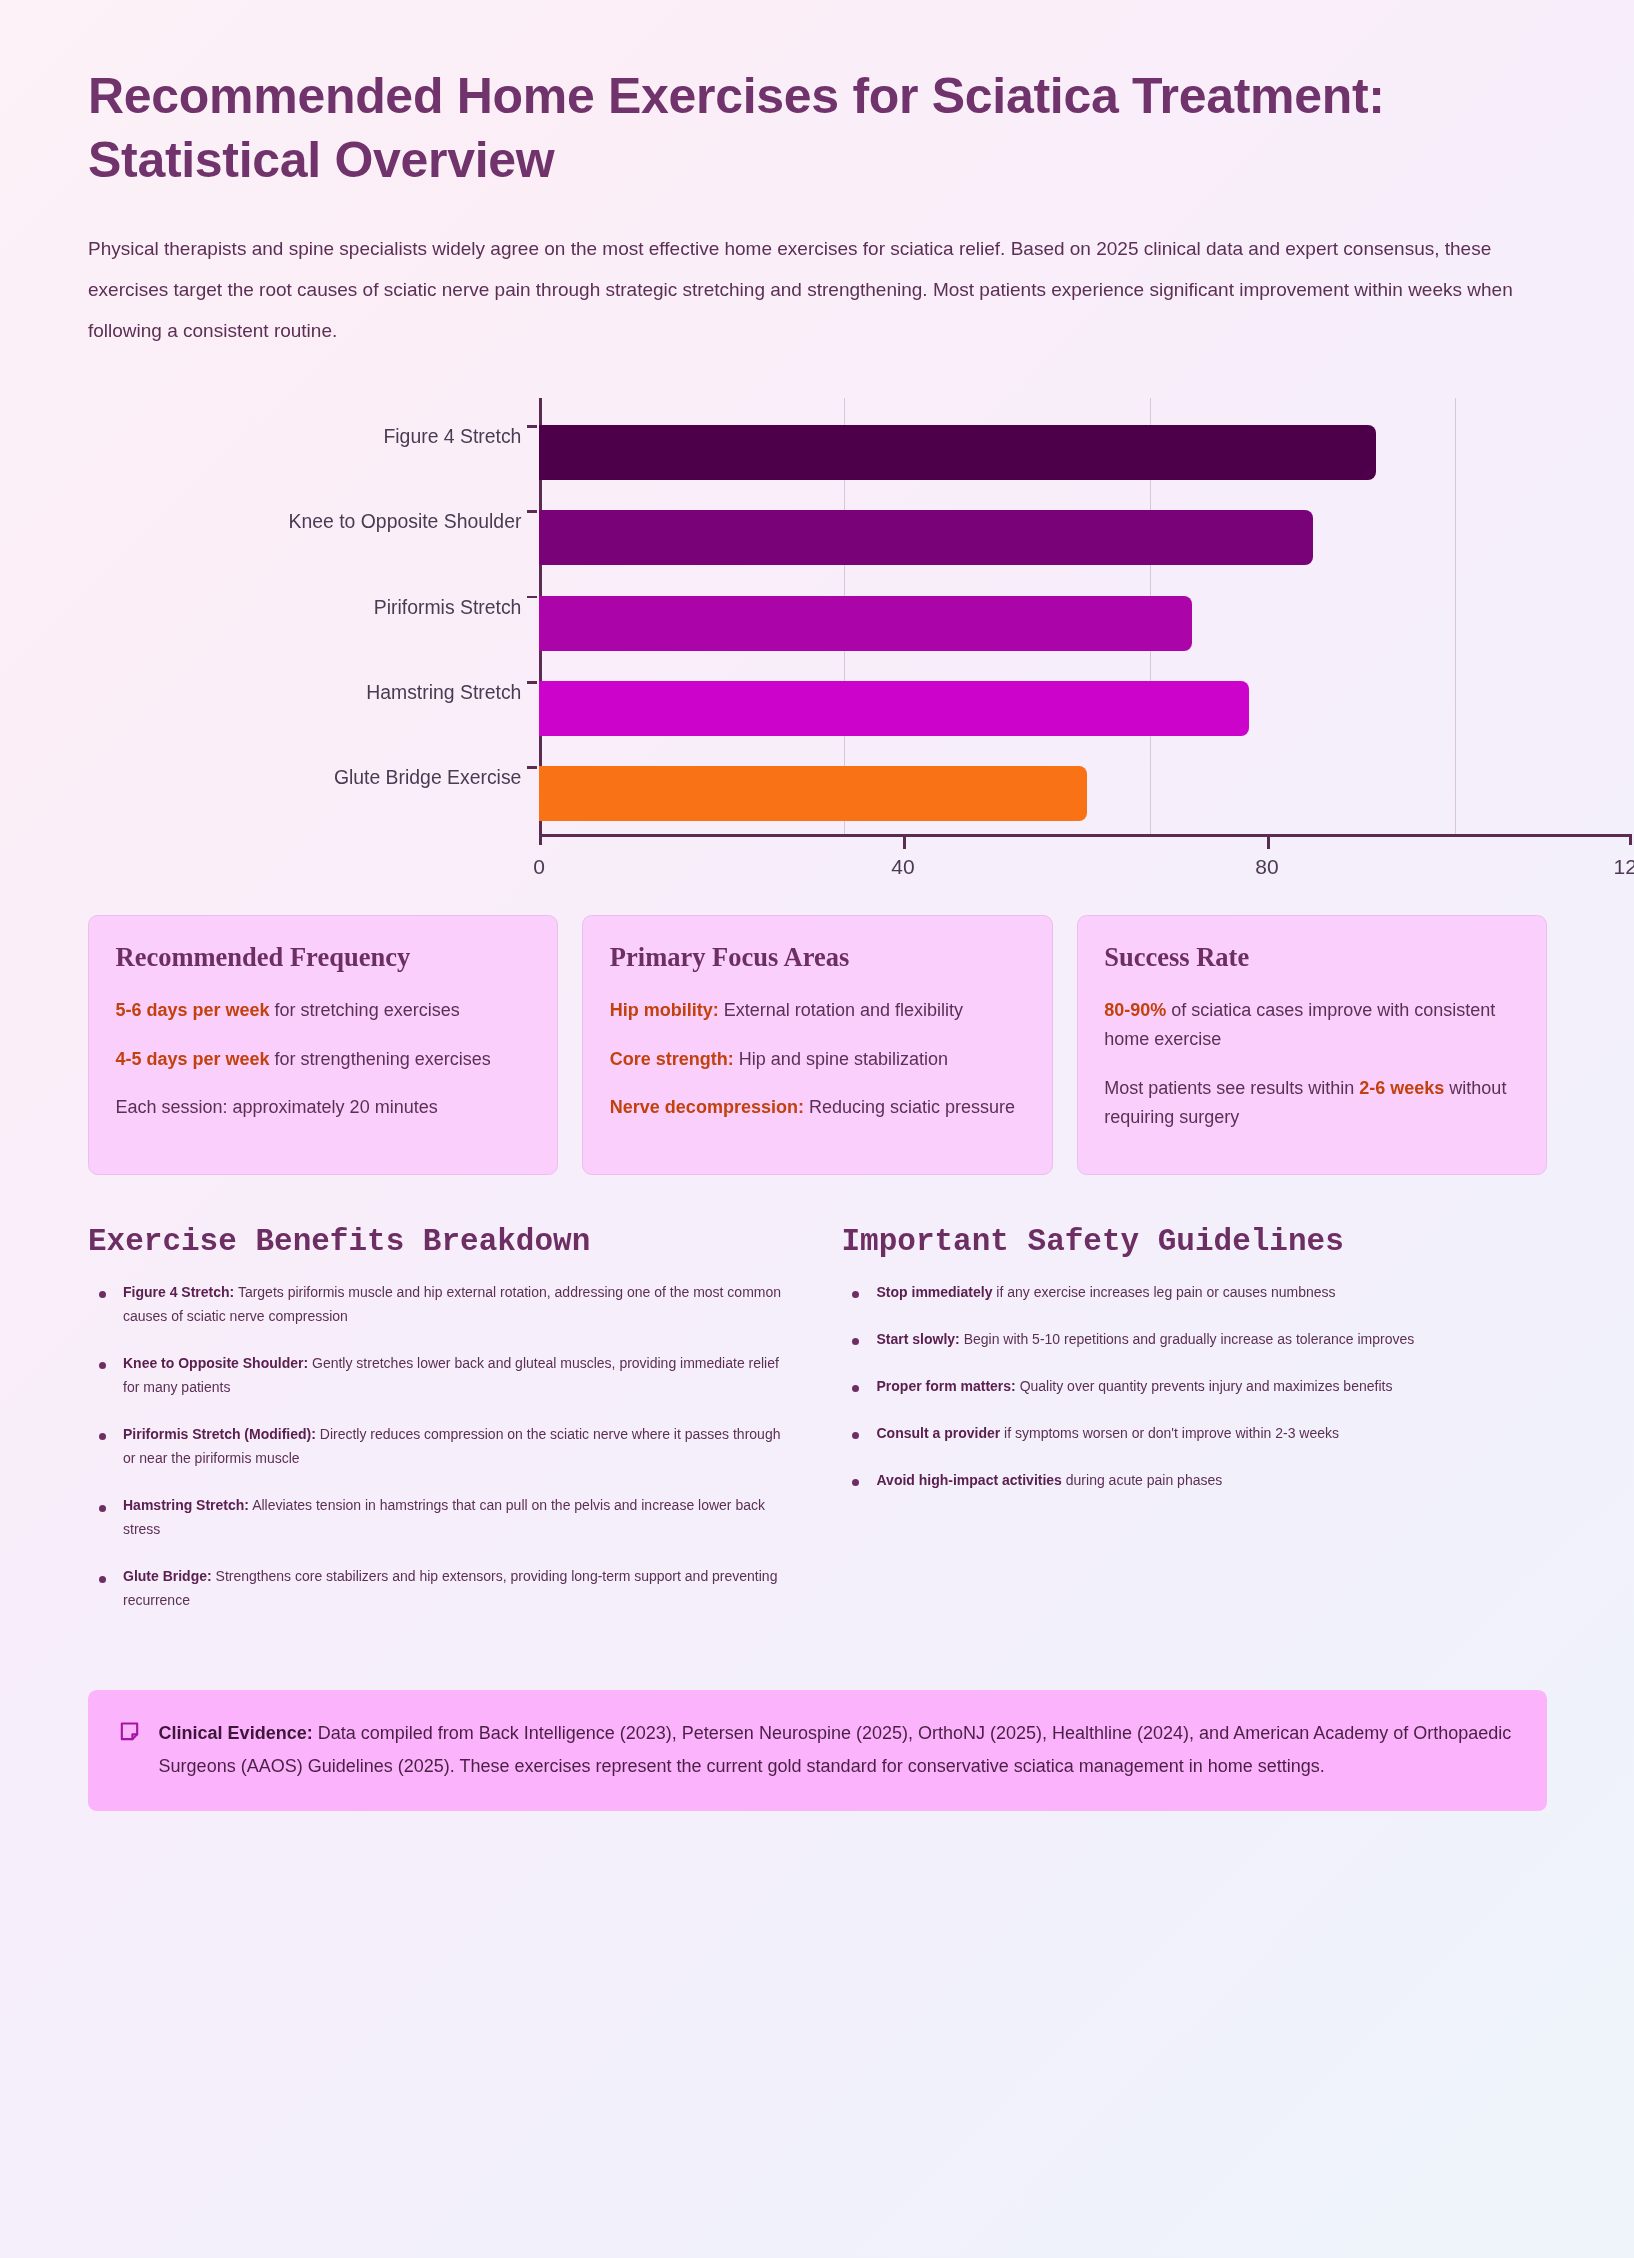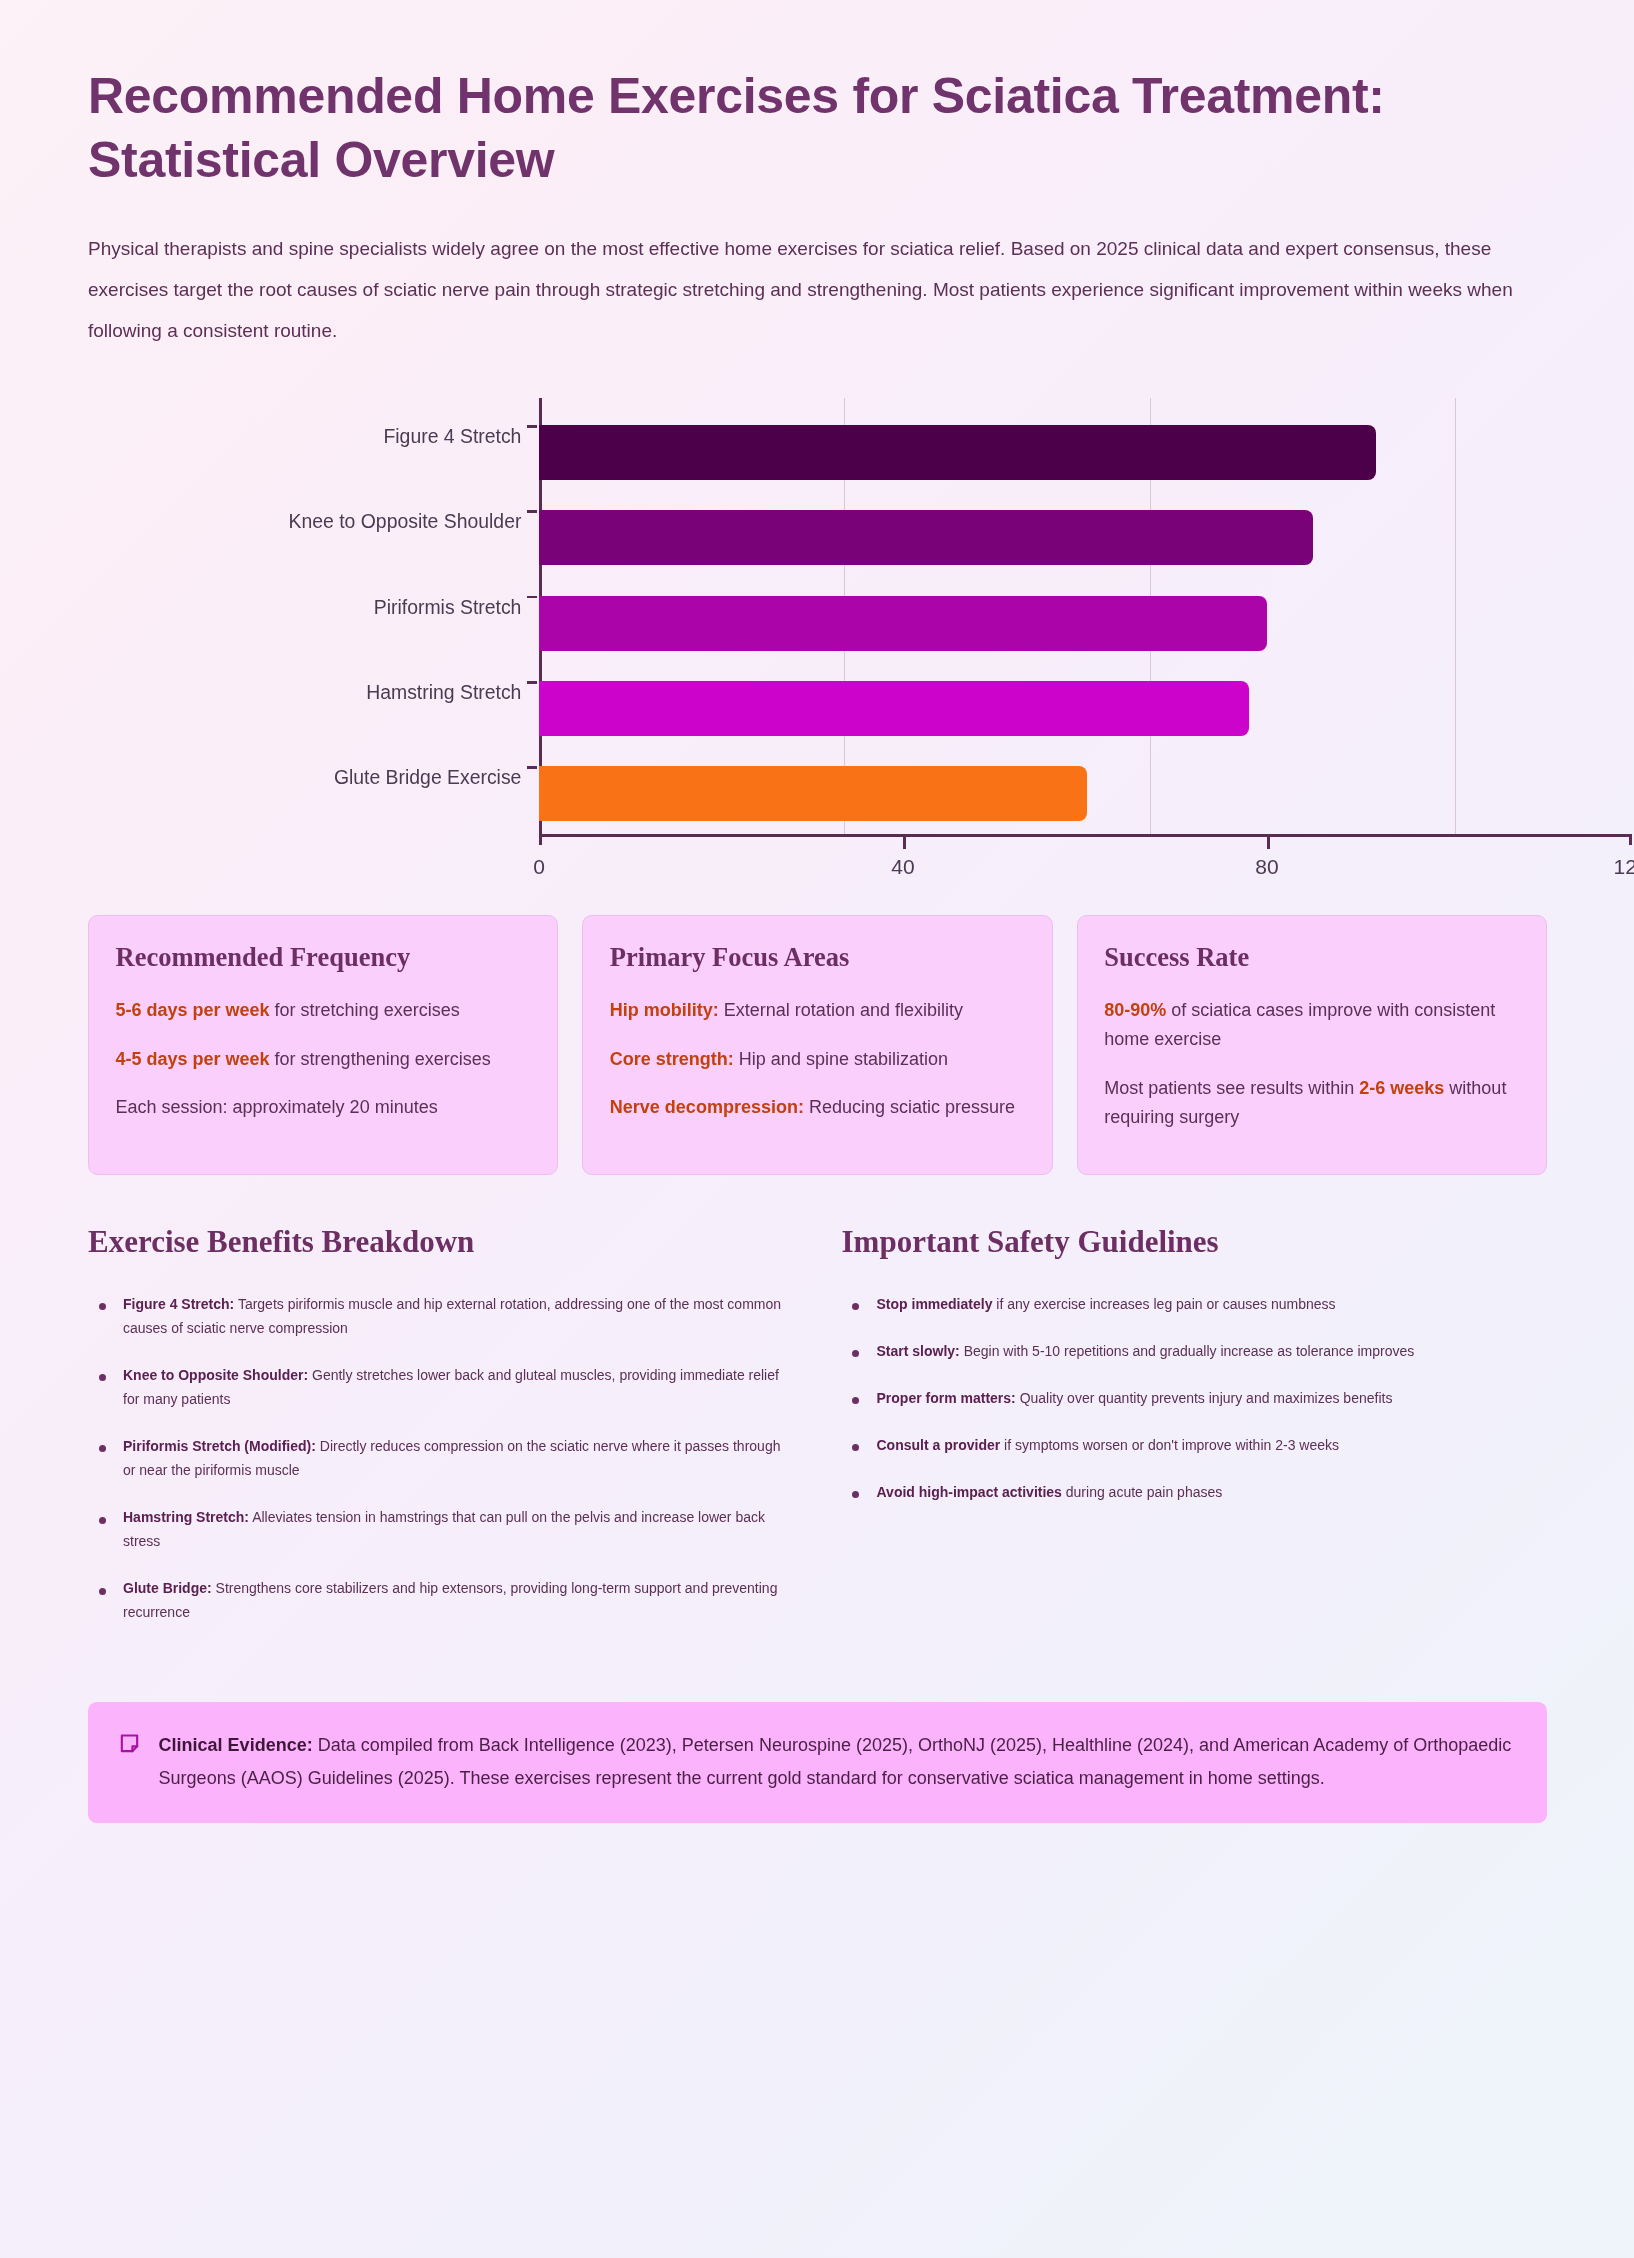--- a/index.html
+++ b/index.html
@@ -191,25 +191,25 @@
   
   .columns {
     display: flex;
     gap: 48px;
     margin-top: 49px;
   }
 
   .col { flex: 1; }
 
   .col h2 {
-    font-family: Liberation Serif, serif;
+    font-family: Liberation Mono, monospace;
     font-size: 31px;
     font-weight: 700;
     color: #6d2f63;
-    margin-bottom: 32px;
+    margin-bottom: 21px;
   }
 
   .col ul {
     list-style: none;
   }
 
   .col li {
     position: relative;
     padding-left: 35px;
     margin-bottom: 23px;
@@ -279,21 +279,21 @@
             <span class="bar-tick"></span>
           </div>
         </div>
         <div class="bar-row">
           <div class="bar" style="width: 774px; background: rgb(122, 2, 120);">
             <span class="bar-label">Knee to Opposite Shoulder</span>
             <span class="bar-tick"></span>
           </div>
         </div>
         <div class="bar-row">
-          <div class="bar" style="width: 728px; background: rgb(171, 5, 169); padding-left: 12px;">
+          <div class="bar" style="width: 653px; background: rgb(171, 5, 169); padding-left: 12px;">
             <span class="bar-label">Piriformis Stretch</span>
             <span class="bar-tick"></span>
           </div>
         </div>
         <div class="bar-row">
           <div class="bar" style="width: 710px; background: rgb(204, 4, 203);">
             <span class="bar-label">Hamstring Stretch</span>
             <span class="bar-tick"></span>
           </div>
         </div>

